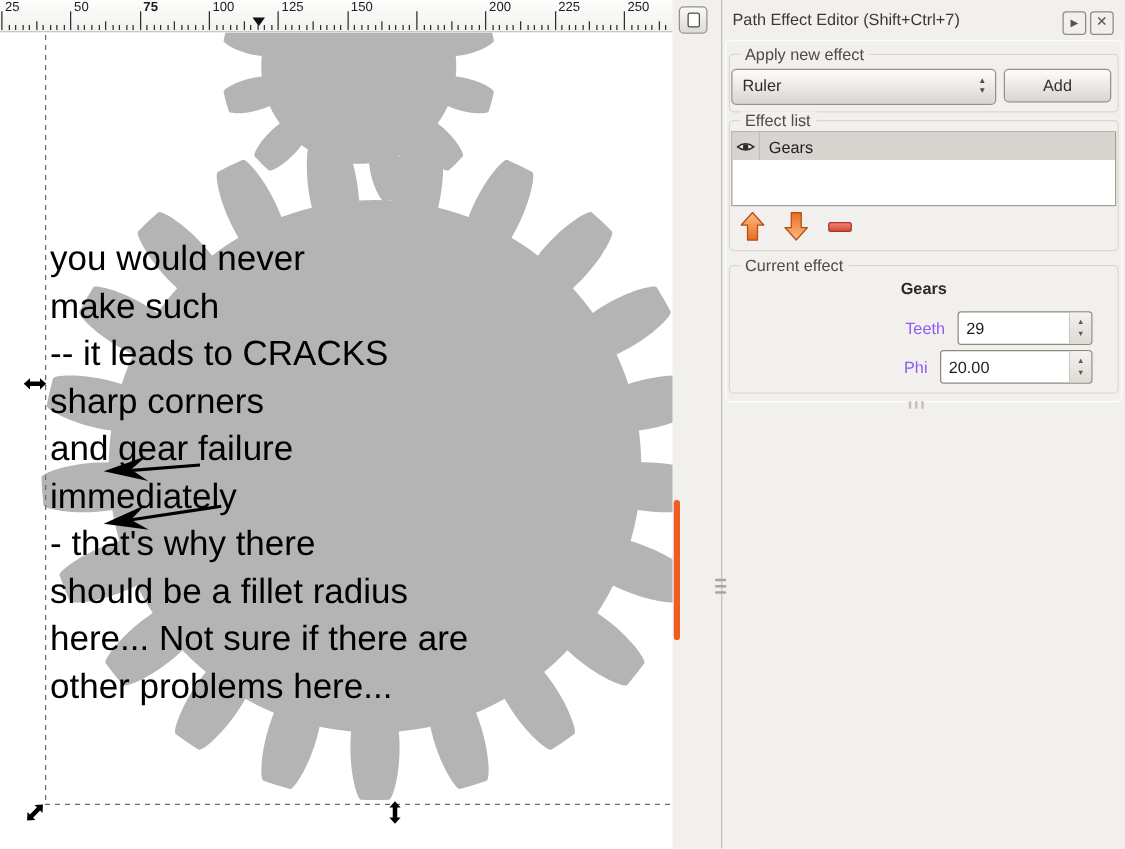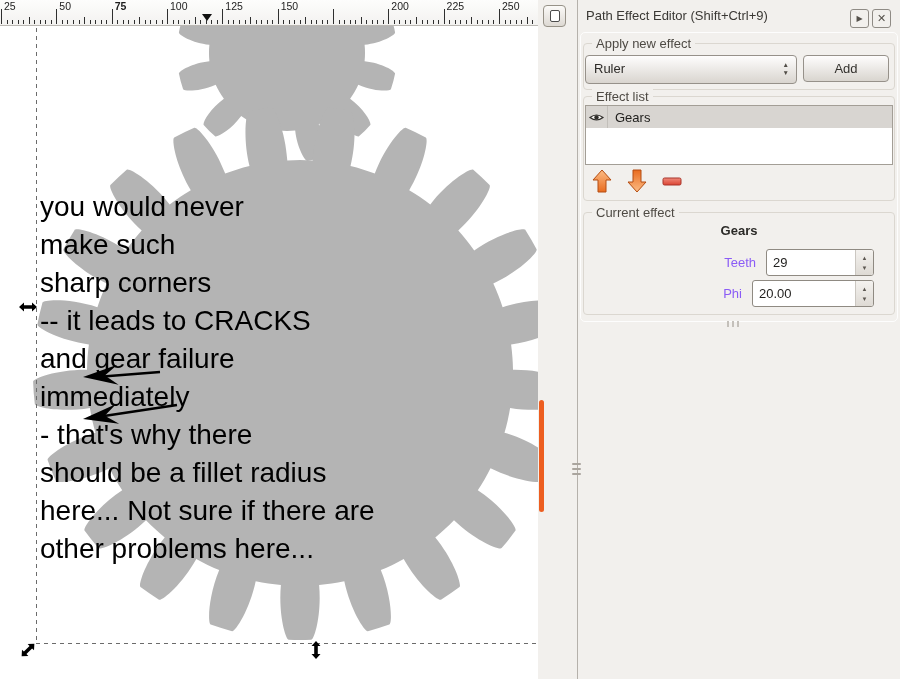--- a/index.html
+++ b/index.html
@@ -221,22 +221,22 @@
       </defs>
       <g>
         <use href="#dblarrow" transform="translate(28,281)"></use>
         <use href="#dblarrow" transform="translate(316,624) rotate(90)"></use>
         <use href="#dblarrow" transform="translate(28,624) rotate(-45)"></use>
       </g>
     </svg>
     <div class="canvas-annotation" id="annotation">
         <div>you would never</div>
         <div>make such</div>
+        <div>-- it leads to CRACKS</div>
         <div>sharp corners</div>
-        <div>-- it leads to CRACKS</div>
         <div>and gear failure</div>
         <div>immediately</div>
         <div>- that's why there</div>
         <div>should be a fillet radius</div>
         <div>here... Not sure if there are</div>
         <div>other problems here...</div>
       </div>
   </div>
 
   <div class="gutter">
@@ -246,21 +246,21 @@
     </div>
   </div>
   <div class="paned-grip">
       <div></div>
       <div></div>
       <div></div>
     </div>
   <div class="panel-scrollbar"></div>
 
   <div class="panel">
-    <div class="panel-title">Path Effect Editor (Shift+Ctrl+9)</div>
+    <div class="panel-title">Path Effect Editor (Shift+Ctrl+7)</div>
     <div class="winbtn menu">
         <span>▶</span>
       </div>
     <div class="winbtn close">
         <span>✕</span>
       </div>
     <div class="panel-body-outline"></div>
 
     <div class="frame frame1">
       <div class="frame-label">Apply new effect</div>

